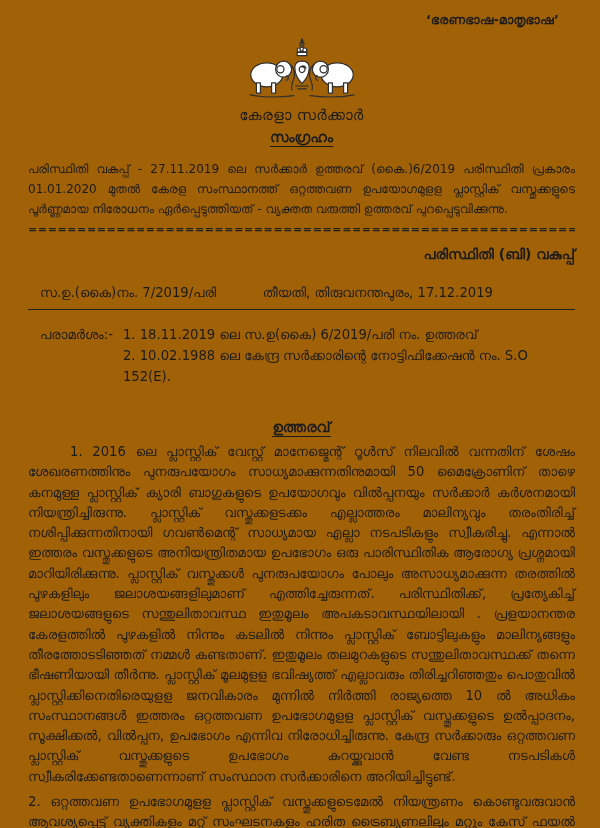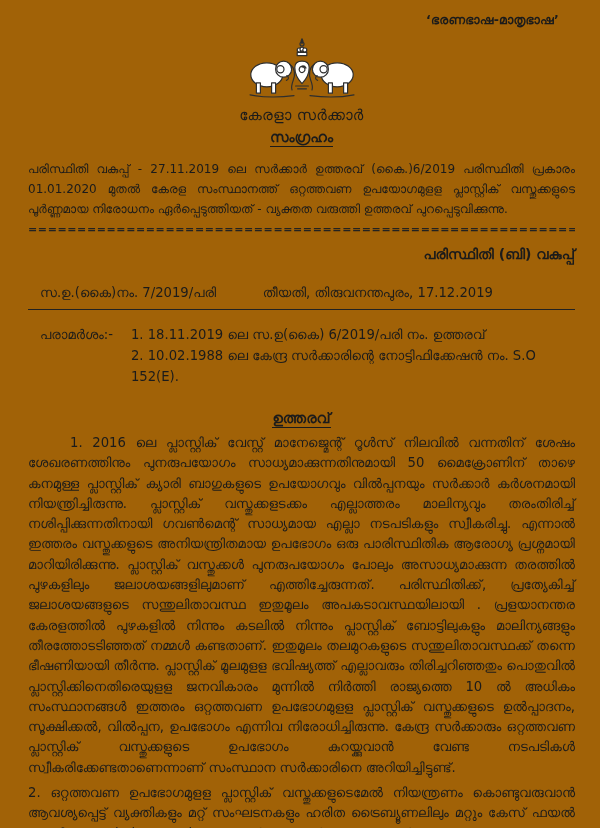--- a/index.html
+++ b/index.html
@@ -79,27 +79,27 @@
     border-top:1.6px solid #222;
     margin:8px 0 0 0;
   }
   .refs{
     display:flex;
     margin-top:14px;
     font-size:13.2px;
     line-height:21px;
     padding-left:12px;
   }
-  .refs-label{flex:0 0 auto;margin-right:18px;}
+  .refs-label{flex:0 0 auto;margin-right:10px;}
   .refs-items{display:flex;flex-direction:column;}
   .order-heading{
     text-align:center;
     font-size:14.5px;
     font-weight:bold;
-    margin-top:23px;
+    margin-top:32px;
   }
   .order-heading span{
     border-bottom:1.6px solid #1b1b1b;
     padding-bottom:1px;
   }
   .body-para{
     margin:5px 0 0 0;
     font-size:13.2px;
     line-height:20.3px;
     text-align:justify;

